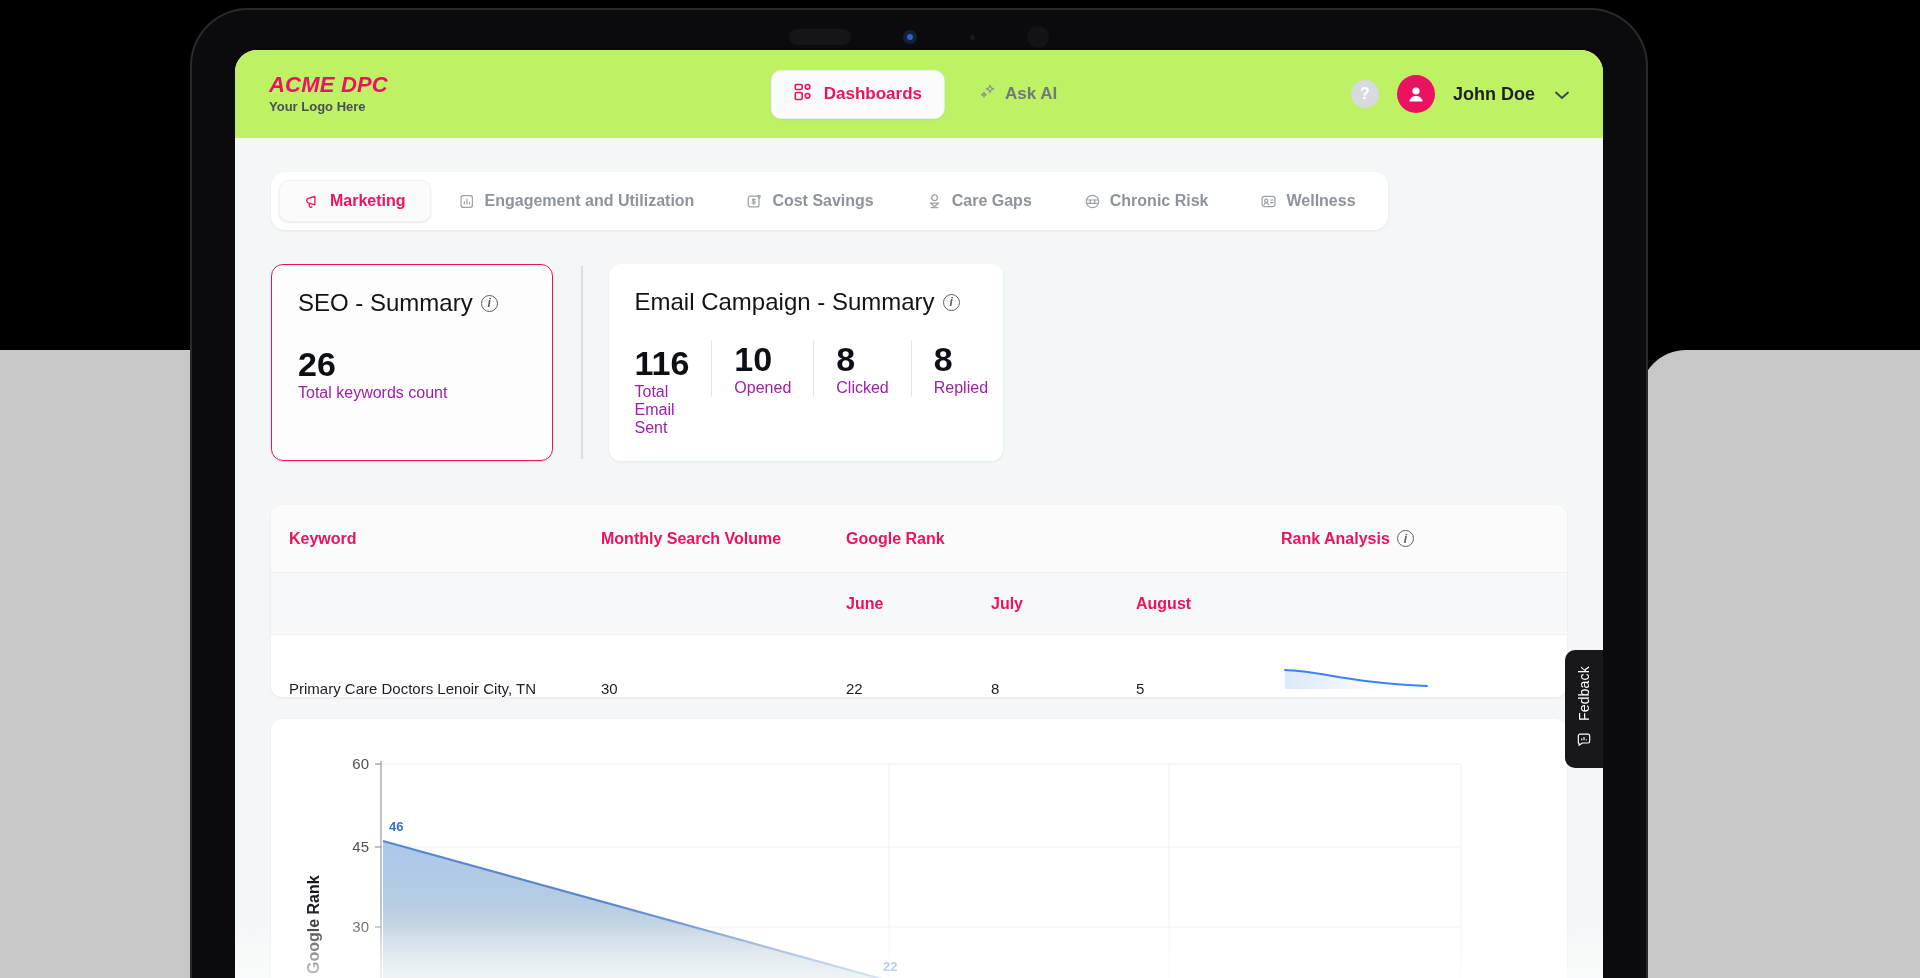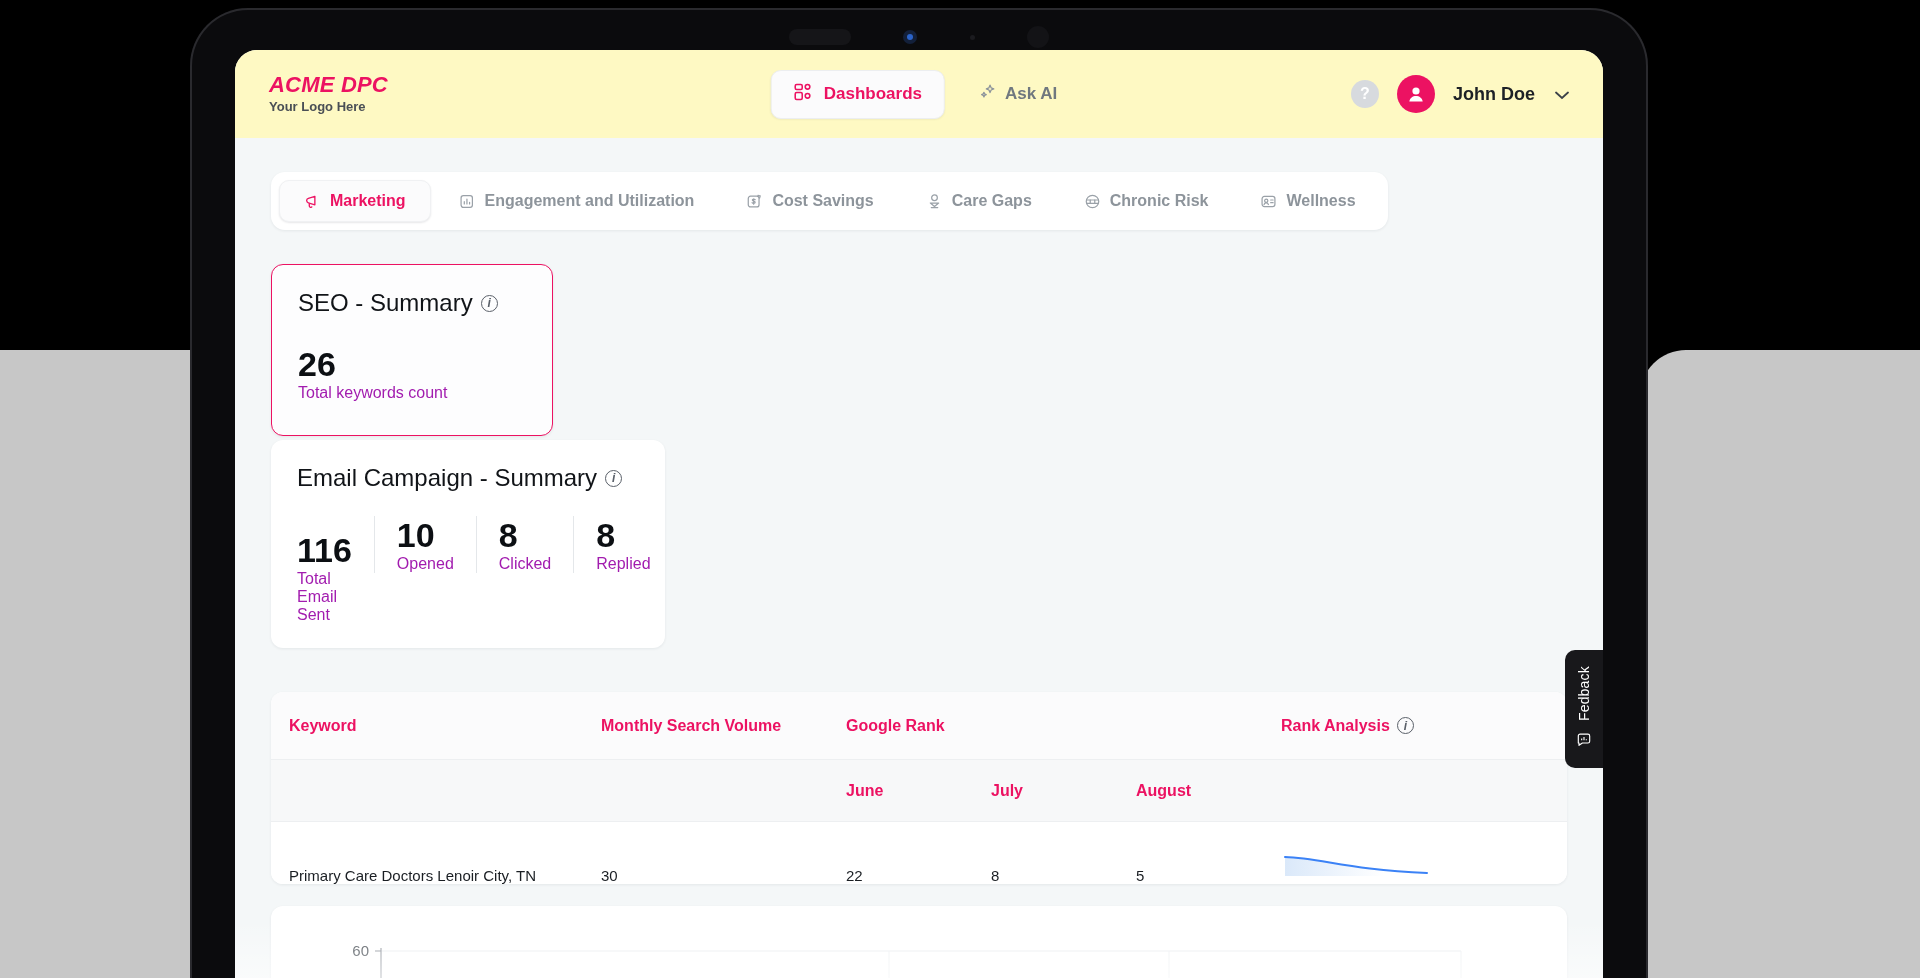--- a/index.html
+++ b/index.html
@@ -41,21 +41,21 @@
   .screen {
     position: absolute; left: 45px; top: 42px;
     width: 1368px; height: 990px;
     background: #f4f7f8;
     border-radius: 22px 22px 0 0;
     overflow: hidden;
   }
 
   
   .appbar {
-    height: 88px; background: #fef9c3; display: flex; align-items: center;
+    height: 88px; background: #bef264; display: flex; align-items: center;
     padding: 0 34px; position: relative;
   }
   .brand { line-height: 1.12; }
   .brand-title {
     color: #ec1262; font-size: 22px; font-weight: bold; font-style: italic;
     letter-spacing: .2px;
   }
   .brand-sub { color: #4a4f55; font-size: 13px; font-weight: bold; margin-top: 2px;}
 
   .nav-center {
@@ -104,21 +104,21 @@
   }
   .tab.active {
     color: #ec1262; background: #fbfbfc;
     box-shadow: 0 1px 2px rgba(16,24,40,.10);
     border: 1px solid #f0f1f3;
   }
   .tab svg { display:block; }
 
   
   .summary-row {
-    display: flex; align-items: stretch; gap: 0; margin-top: 34px; flex-direction: column;
+    display: flex; align-items: stretch; gap: 0; margin-top: 34px;
   }
   .card {
     background: #ffffff; border-radius: 12px;
     box-shadow: 0 1px 3px rgba(16,24,40,.07);
   }
   .card.seo {
     width: 282px; min-height: 172px; border: 1.5px solid #ec1262;
     padding: 24px 26px; background: #fdfdfe;
   }
   .card-title {
@@ -345,21 +345,21 @@
 
           <div class="vdivider"></div>
 
           <div class="card email">
             <div class="card-title">
               <span>Email Campaign - Summary</span>
               <span class="info-i">i</span>
             </div>
             <div class="metrics">
               <div class="metric">
-                <div class="big-num" style="margin-top:15px">116</div>
+                <div class="big-num" style="margin-top:4px">116</div>
                 <div class="metric-label">Total Email Sent</div>
               </div>
               <div class="metric">
                 <div class="big-num" style="margin-top:0">10</div>
                 <div class="metric-label">Opened</div>
               </div>
               <div class="metric">
                 <div class="big-num" style="margin-top:0">8</div>
                 <div class="metric-label">Clicked</div>
               </div>

